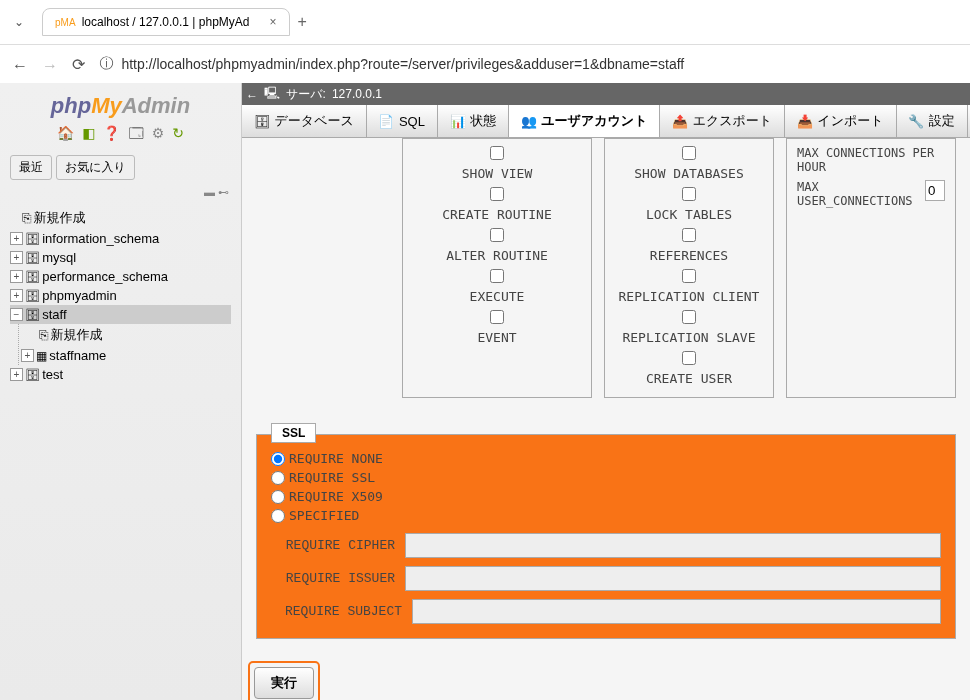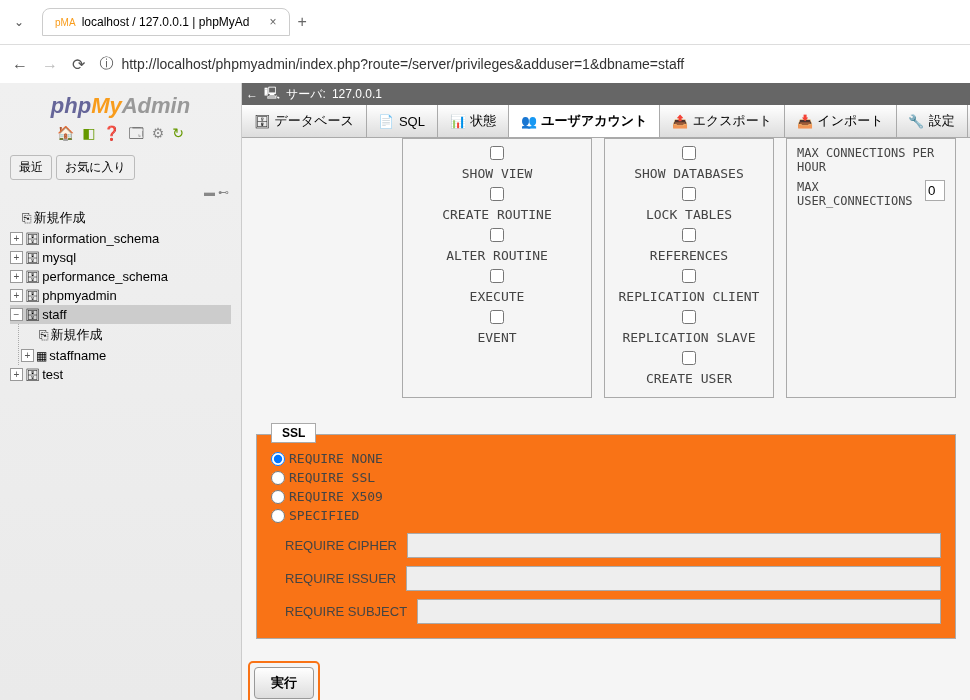--- a/index.html
+++ b/index.html
@@ -45,21 +45,21 @@
 .priv-box.b3 { padding: 4px 10px; }
 .chk { display: flex; align-items: center; gap: 6px; padding: 3px 0; font-family: monospace; font-size: 13px; color: #444; flex-direction: column; }
 .chk input { width: 14px; height: 14px; }
 .limit-row { display: flex; align-items: flex-start; gap: 10px; padding: 3px 0; font-family: monospace; font-size: 12px; color: #444; }
 .limit-row input { width: 20px; border: 1px solid #aaa; padding: 2px; }
 .ssl-section { margin: 36px 14px 12px; border: 1px solid #aaa; padding: 14px; position: relative; background: #f97316; }
 .ssl-legend { position: absolute; top: -12px; left: 14px; background: #fff; border: 1px solid #aaa; padding: 2px 10px; font-size: 12px; font-weight: bold; }
 .radio-row { display: flex; align-items: center; gap: 4px; padding: 2px 0; font-family: monospace; font-size: 13px; color: #444; }
 .radio-row input { width: 14px; height: 14px; }
 .require-row { display: flex; align-items: center; gap: 10px; padding: 8px 0 0 14px; }
-.require-row label { font-family: Liberation Sans, sans-serif; font-size: 13px; color: #444; min-width: 110px; text-align: right; }
+.require-row label { font-family: Liberation Mono, monospace; font-size: 13px; color: #444; min-width: 110px; text-align: right; }
 .require-row input { flex: 1; border: 1px solid #aaa; background: #eee; padding: 4px; }
 .exec-row { margin-top: auto; padding: 10px 6px 40px; }
 .exec-btn { background: linear-gradient(#fff,#ddd); border: 1px solid #999; border-radius: 4px; padding: 6px 16px; font-size: 13px; font-weight: bold; }
 .exec-highlight { display: inline-block; border: 2px solid #f97316; border-radius: 5px; padding: 4px; }
 </style>
 </head>
 <body>
 
 <div class="browser-top">
   <span class="chevron">⌄</span>

